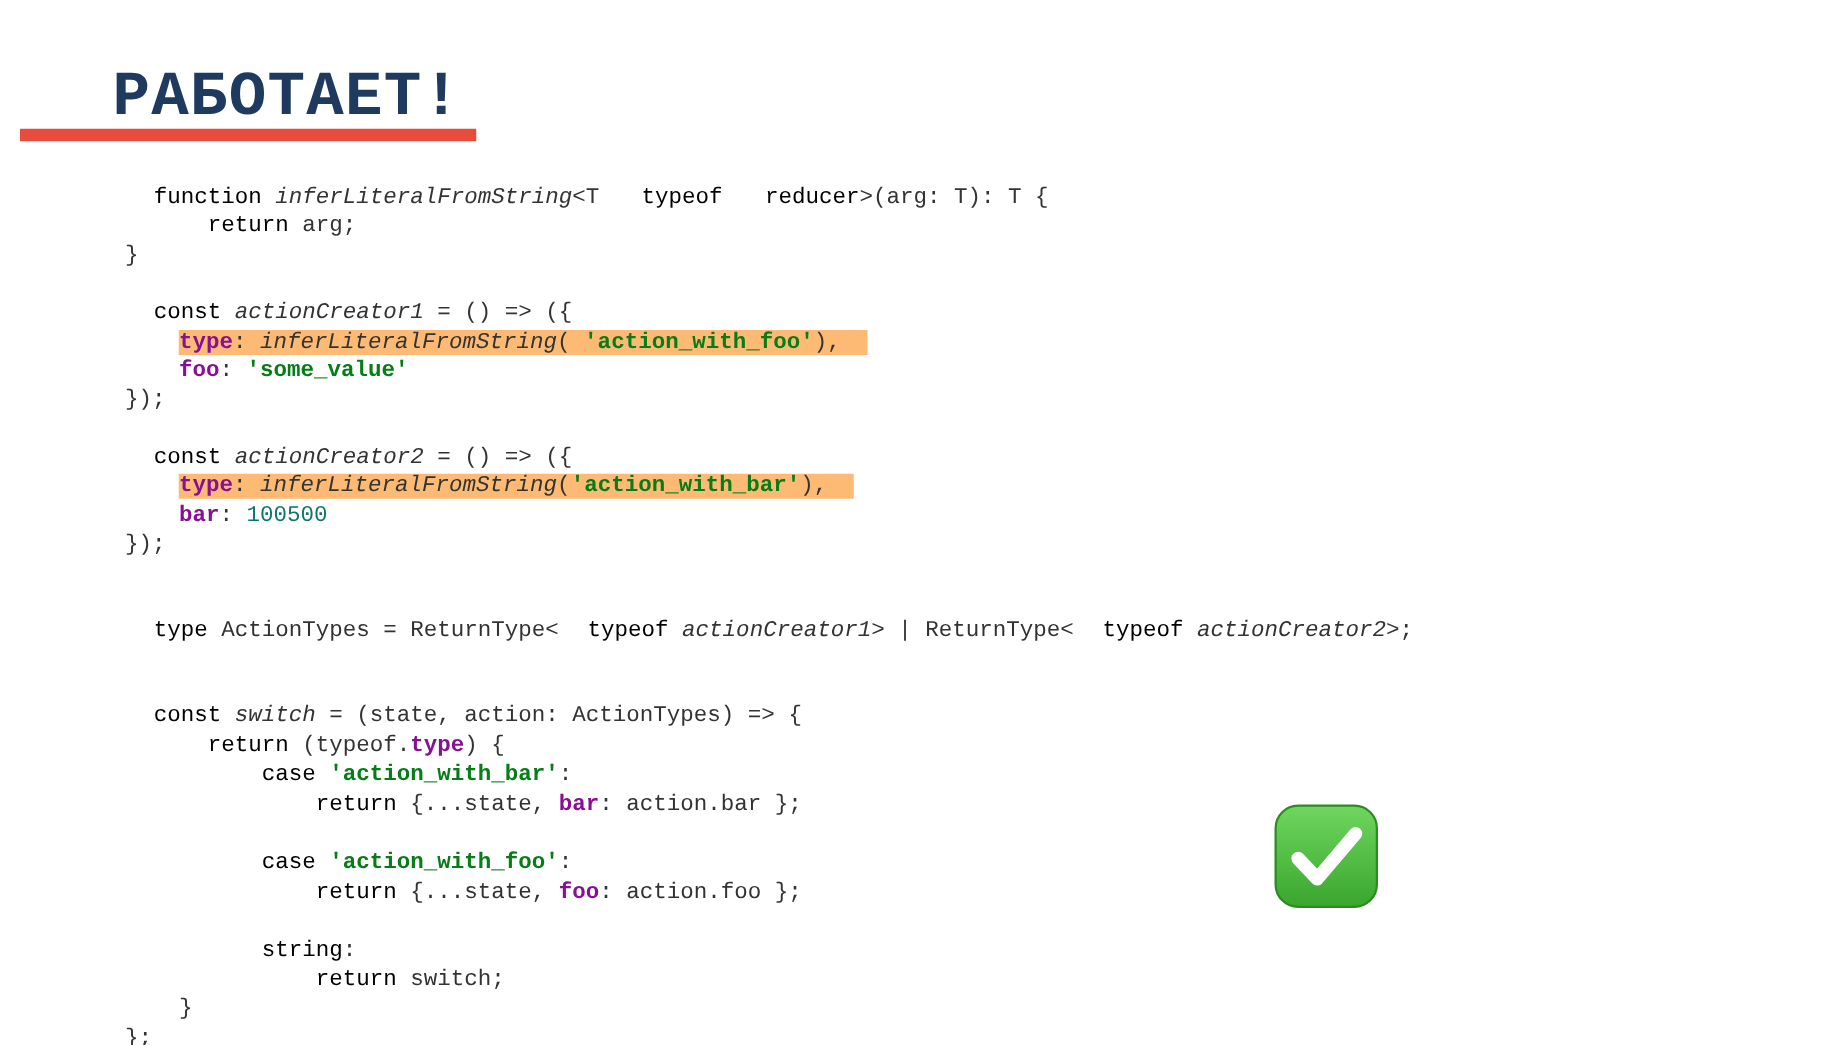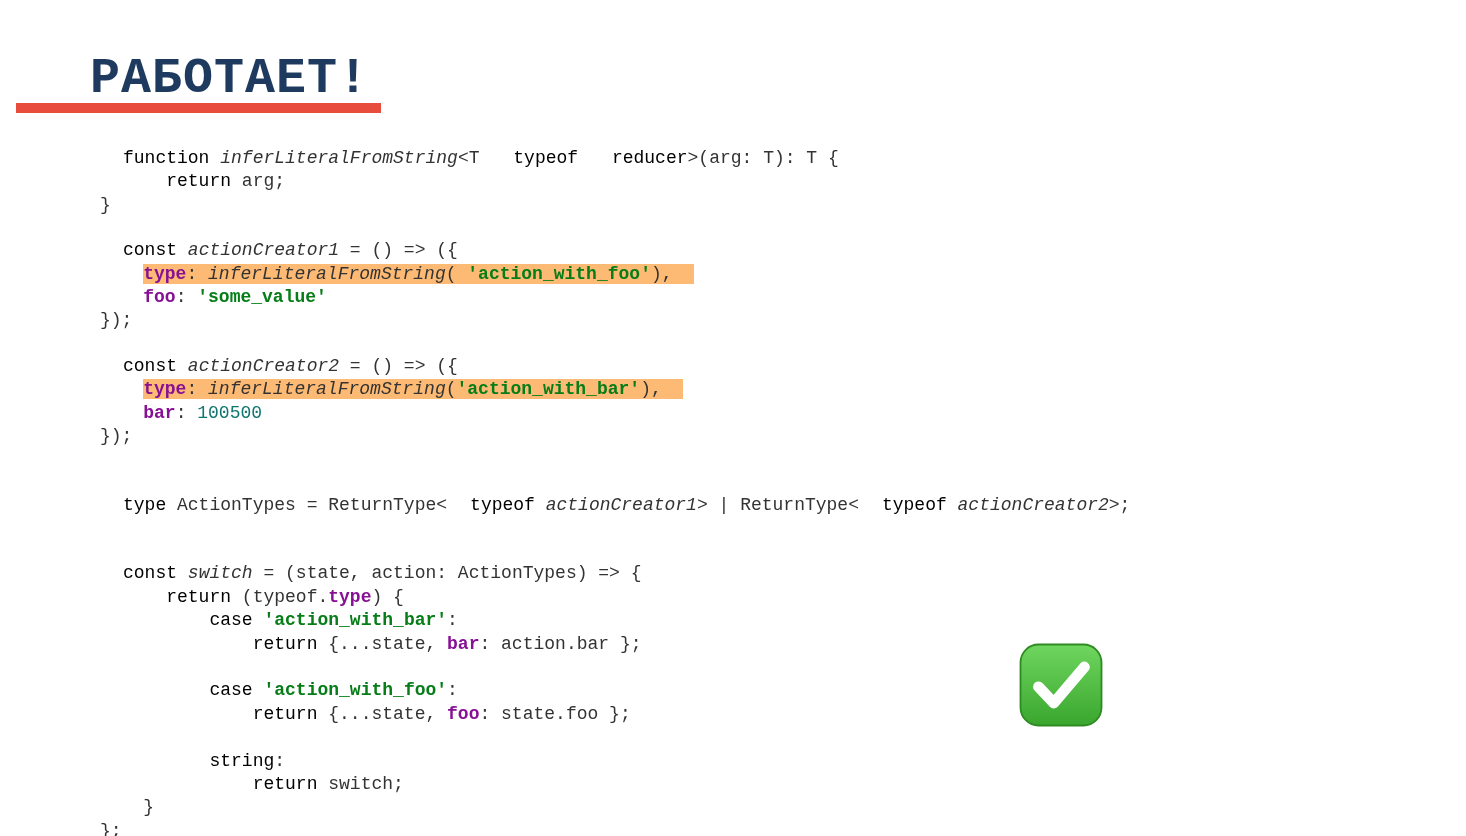--- a/index.html
+++ b/index.html
@@ -80,21 +80,21 @@
     <span class="hl"><span class="prop">type</span><span class="plain">: </span><span class="fn">inferLiteralFromString</span><span class="plain">(</span><span class="str">'action_with_bar'</span><span class="plain">),</span>  </span>
     <span class="prop">bar</span><span class="plain">: </span><span class="num">100500</span>
 <span class="plain">});</span></div>
 <div class="block"><span class="kw">type</span><span class="plain"> ActionTypes = ReturnType&lt;</span><span class="kw">typeof</span><span class="fn"> actionCreator1</span><span class="plain">&gt; | ReturnType&lt;</span><span class="kw">typeof</span><span class="fn"> actionCreator2</span><span class="plain">&gt;;</span></div>
 <div class="block"><span class="kw">const</span><span> </span><span class="fn">switch</span><span class="plain"> = (state, action: ActionTypes) =&gt; {</span>
     <span class="kw">return</span><span class="plain"> (typeof.</span><span class="prop">type</span><span class="plain">) {</span>
         <span class="kw">case</span><span> </span><span class="str">'action_with_bar'</span><span class="plain">:</span>
             <span class="kw">return</span><span class="plain"> {...state, </span><span class="prop">bar</span><span class="plain">: action.bar };</span>
 
         <span class="kw">case</span><span> </span><span class="str">'action_with_foo'</span><span class="plain">:</span>
-            <span class="kw">return</span><span class="plain"> {...state, </span><span class="prop">foo</span><span class="plain">: state.foo };</span>
+            <span class="kw">return</span><span class="plain"> {...state, </span><span class="prop">foo</span><span class="plain">: action.foo };</span>
 
         <span class="kw">string</span><span class="plain">:</span>
             <span class="kw">return</span><span class="plain"> switch;</span>
     <span class="plain">}</span>
 <span class="plain">};</span></div></div>
 </div>
 
 <div class="check-icon">
   <svg viewBox="0 0 100 100">
     <defs>

